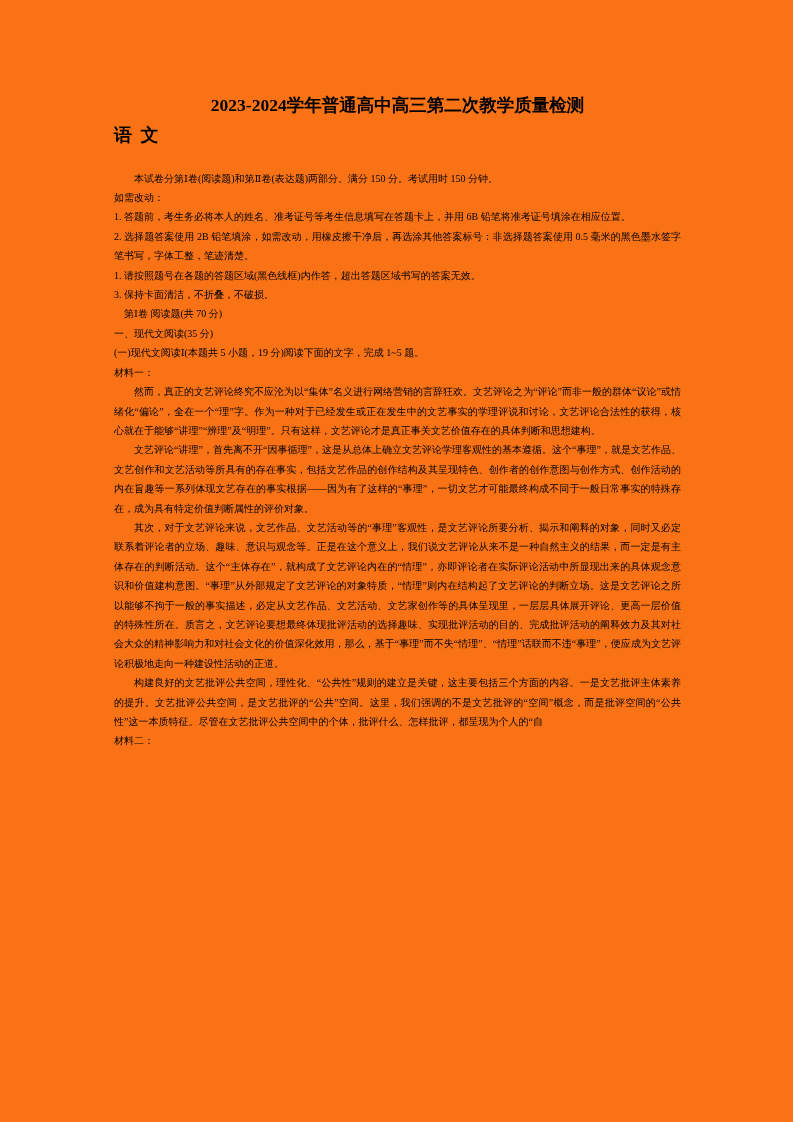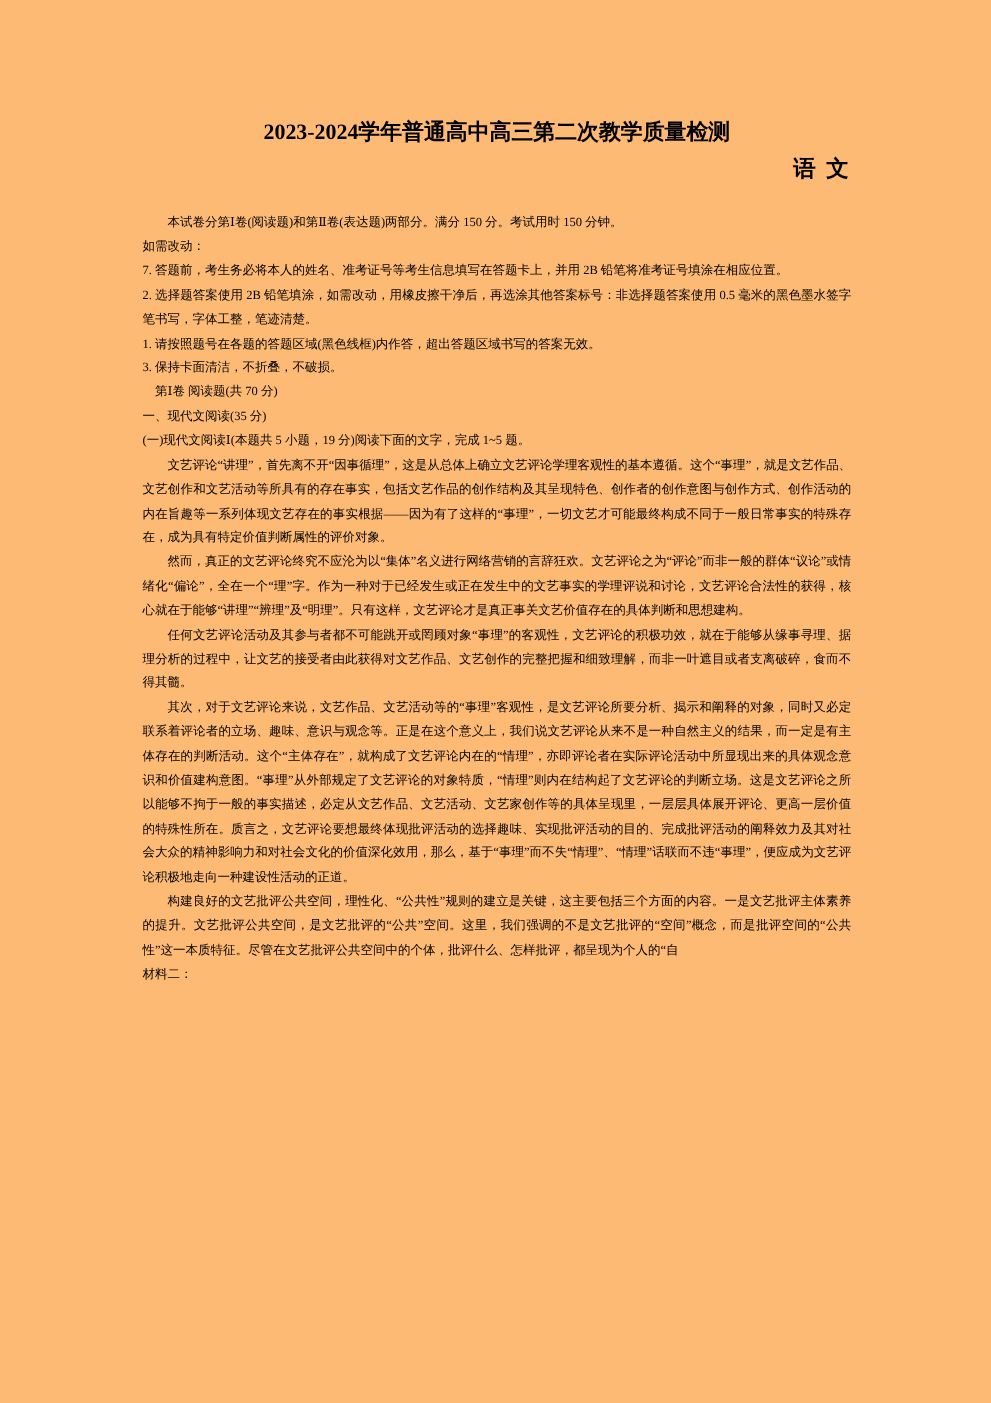--- a/index.html
+++ b/index.html
@@ -1,36 +1,36 @@
 <!DOCTYPE html>
 <html><head>
 <meta charset="utf-8">
 <style>
   html, body { margin: 0; padding: 0; background: #ffffff; }
   .page {
     position: relative;
     width: 793px;
     height: 1122px;
     margin: 0 auto;
-    background: #fdba74;
+    background: #f97316;
     box-sizing: border-box;
     padding: 94px 112px 22px 114px;
     font-family: "Liberation Serif", "DejaVu Serif", serif;
     color: #000000;
     overflow: hidden;
   }
   .exam-title {
     text-align: center;
     font-weight: bold;
     font-size: 17.5px;
     line-height: 1.35;
     margin: 0;
   }
   .exam-subject {
-    text-align: right;
+    text-align: left;
     font-weight: bold;
     font-size: 18px;
     line-height: 1.5;
     margin: 4px 0 20px 0;
     letter-spacing: 2px;
   }
   .doc-body {
     font-size: 10px;
     line-height: 19.4px;
     text-align: justify;
@@ -42,27 +42,27 @@
 </style>
 </head>
 <body>
 
 <div class="page">
   <h1 class="exam-title">2023-2024学年普通高中高三第二次教学质量检测</h1>
   <h2 class="exam-subject">语 文</h2>
   <main class="doc-body">
       <p class="blk i2">本试卷分第Ⅰ卷(阅读题)和第Ⅱ卷(表达题)两部分。满分 150 分。考试用时 150 分钟。</p>
       <p class="blk i0">如需改动：</p>
-      <p class="blk i0">7. 答题前，考生务必将本人的姓名、准考证号等考生信息填写在答题卡上，并用 2B 铅笔将准考证号填涂在相应位置。</p>
+      <p class="blk i0">1. 答题前，考生务必将本人的姓名、准考证号等考生信息填写在答题卡上，并用 6B 铅笔将准考证号填涂在相应位置。</p>
       <p class="blk i0">2. 选择题答案使用 2B 铅笔填涂，如需改动，用橡皮擦干净后，再选涂其他答案标号：非选择题答案使用 0.5 毫米的黑色墨水签字笔书写，字体工整，笔迹清楚。</p>
       <p class="blk i0">1. 请按照题号在各题的答题区域(黑色线框)内作答，超出答题区域书写的答案无效。</p>
       <p class="blk i0">3. 保持卡面清洁，不折叠，不破损。</p>
       <p class="blk i1">第Ⅰ卷 阅读题(共 70 分)</p>
       <p class="blk i0">一、现代文阅读(35 分)</p>
       <p class="blk i0">(一)现代文阅读Ⅰ(本题共 5 小题，19 分)阅读下面的文字，完成 1~5 题。</p>
+      <p class="blk i0">材料一：</p>
+      <p class="blk i2">然而，真正的文艺评论终究不应沦为以“集体”名义进行网络营销的言辞狂欢。文艺评论之为“评论”而非一般的群体“议论”或情绪化“偏论”，全在一个“理”字。作为一种对于已经发生或正在发生中的文艺事实的学理评说和讨论，文艺评论合法性的获得，核心就在于能够“讲理”“辨理”及“明理”。只有这样，文艺评论才是真正事关文艺价值存在的具体判断和思想建构。</p>
       <p class="blk i2">文艺评论“讲理”，首先离不开“因事循理”，这是从总体上确立文艺评论学理客观性的基本遵循。这个“事理”，就是文艺作品、文艺创作和文艺活动等所具有的存在事实，包括文艺作品的创作结构及其呈现特色、创作者的创作意图与创作方式、创作活动的内在旨趣等一系列体现文艺存在的事实根据——因为有了这样的“事理”，一切文艺才可能最终构成不同于一般日常事实的特殊存在，成为具有特定价值判断属性的评价对象。</p>
-      <p class="blk i2">然而，真正的文艺评论终究不应沦为以“集体”名义进行网络营销的言辞狂欢。文艺评论之为“评论”而非一般的群体“议论”或情绪化“偏论”，全在一个“理”字。作为一种对于已经发生或正在发生中的文艺事实的学理评说和讨论，文艺评论合法性的获得，核心就在于能够“讲理”“辨理”及“明理”。只有这样，文艺评论才是真正事关文艺价值存在的具体判断和思想建构。</p>
-      <p class="blk i2">任何文艺评论活动及其参与者都不可能跳开或罔顾对象“事理”的客观性，文艺评论的积极功效，就在于能够从缘事寻理、据理分析的过程中，让文艺的接受者由此获得对文艺作品、文艺创作的完整把握和细致理解，而非一叶遮目或者支离破碎，食而不得其髓。</p>
       <p class="blk i2">其次，对于文艺评论来说，文艺作品、文艺活动等的“事理”客观性，是文艺评论所要分析、揭示和阐释的对象，同时又必定联系着评论者的立场、趣味、意识与观念等。正是在这个意义上，我们说文艺评论从来不是一种自然主义的结果，而一定是有主体存在的判断活动。这个“主体存在”，就构成了文艺评论内在的“情理”，亦即评论者在实际评论活动中所显现出来的具体观念意识和价值建构意图。“事理”从外部规定了文艺评论的对象特质，“情理”则内在结构起了文艺评论的判断立场。这是文艺评论之所以能够不拘于一般的事实描述，必定从文艺作品、文艺活动、文艺家创作等的具体呈现里，一层层具体展开评论、更高一层价值的特殊性所在。质言之，文艺评论要想最终体现批评活动的选择趣味、实现批评活动的目的、完成批评活动的阐释效力及其对社会大众的精神影响力和对社会文化的价值深化效用，那么，基于“事理”而不失“情理”、“情理”话联而不违“事理”，便应成为文艺评论积极地走向一种建设性活动的正道。</p>
       <p class="blk i2">构建良好的文艺批评公共空间，理性化、“公共性”规则的建立是关键，这主要包括三个方面的内容。一是文艺批评主体素养的提升。文艺批评公共空间，是文艺批评的“公共”空间。这里，我们强调的不是文艺批评的“空间”概念，而是批评空间的“公共性”这一本质特征。尽管在文艺批评公共空间中的个体，批评什么、怎样批评，都呈现为个人的“自</p>
       <p class="blk i0">材料二：</p>
     </main>
 </div>
 
 </body></html>

